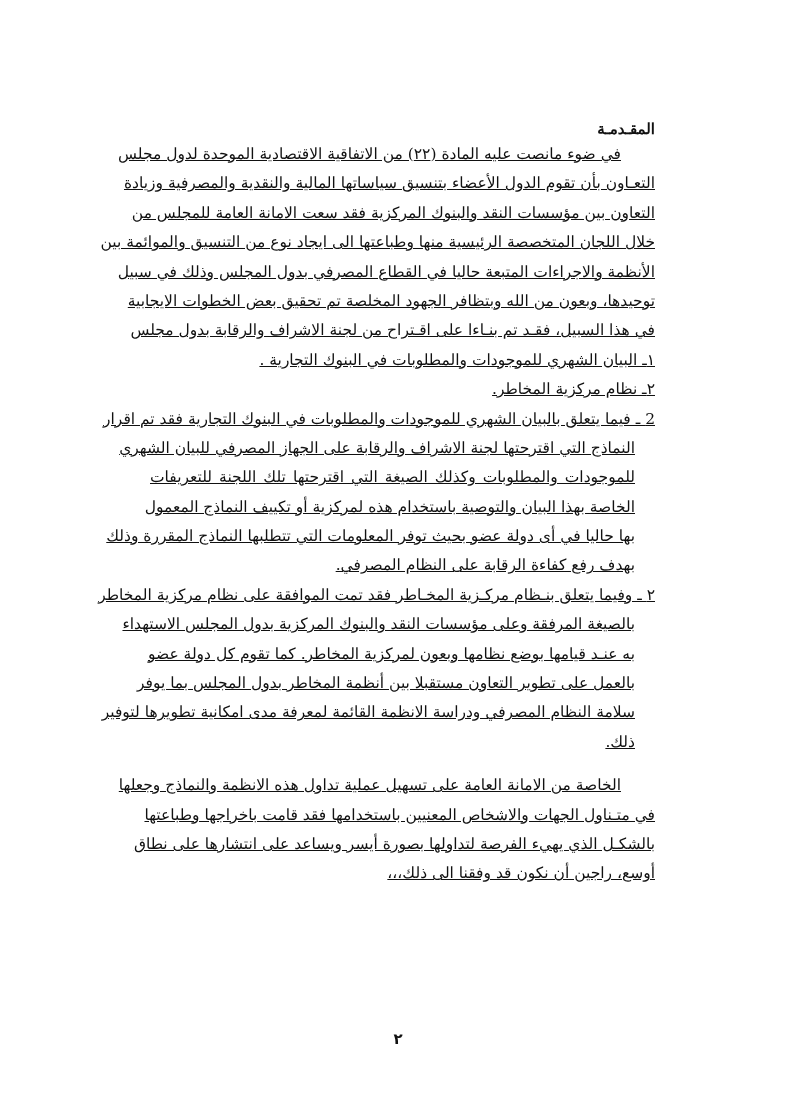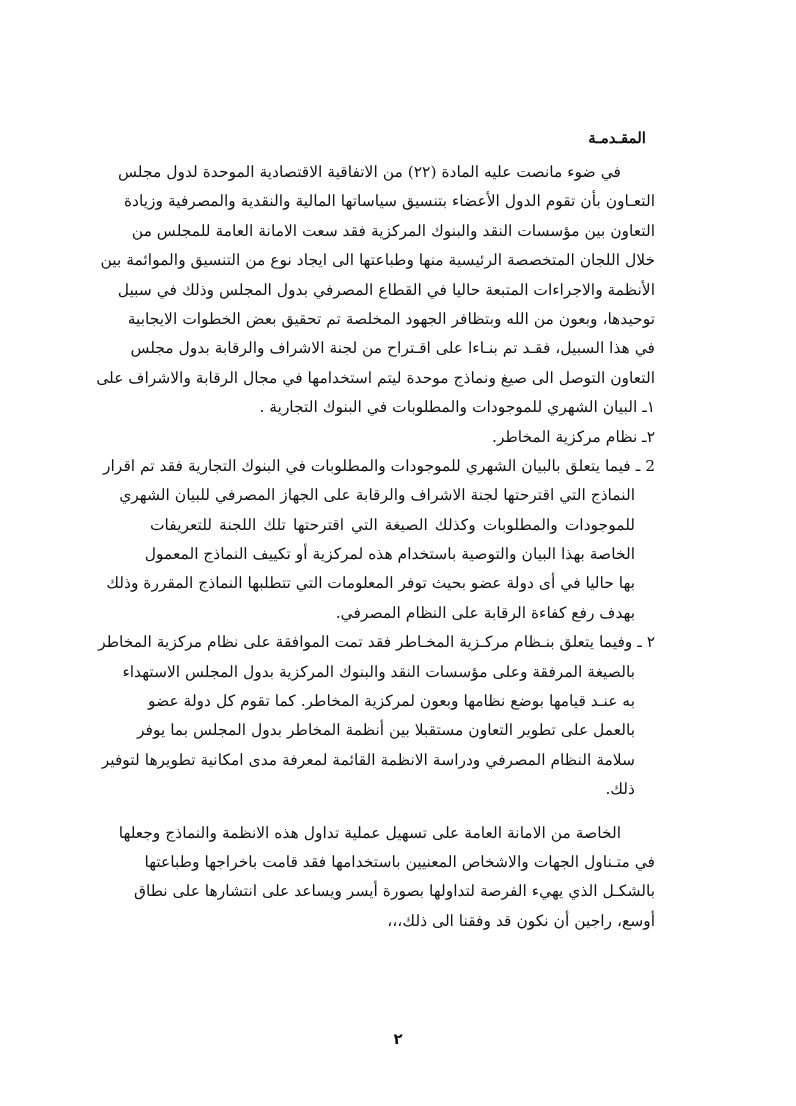--- a/index.html
+++ b/index.html
@@ -21,30 +21,31 @@
       top: 118px;
       width: 505px;
       direction: rtl;
       text-align: right;
     }
     .heading {
       font-weight: bold;
       font-size: 15px;
       line-height: 22px;
       height: 22px;
-      margin: 9px;
+      margin: 0;
     }
     .line {
       font-size: 15.5px;
       line-height: 29.4px;
       height: 29.4px;
       white-space: nowrap;
       text-align: justify;
       text-align-last: justify;
       overflow: visible;
+      text-decoration: underline;
     }
     .line.last {
       text-align-last: right;
     }
     .indent {
       padding-right: 34px;
     }
     .hang {
       padding-right: 20px;
     }
@@ -70,21 +71,20 @@
   <h1 class="heading">المقـدمـة</h1>
 
   <div>
     <div class="line indent">في ضوء مانصت عليه المادة (٢٢) من الاتفاقية الاقتصادية الموحدة لدول مجلس</div>
     <div class="line">التعـاون بأن تقوم الدول الأعضاء بتنسيق سياساتها المالية والنقدية والمصرفية وزيادة</div>
     <div class="line">التعاون بين مؤسسات النقد والبنوك المركزية فقد سعت الامانة العامة للمجلس من</div>
     <div class="line">خلال اللجان المتخصصة الرئيسية منها وطباعتها الى ايجاد نوع من التنسيق والموائمة بين</div>
     <div class="line">الأنظمة والاجراءات المتبعة حاليا في القطاع المصرفي بدول المجلس وذلك في سبيل</div>
     <div class="line">توحيدها، وبعون من الله وبتظافر الجهود المخلصة تم تحقيق بعض الخطوات الايجابية</div>
     <div class="line">في هذا السبيل، فقـد تم بنـاءا على اقـتراح من لجنة الاشراف والرقابة بدول مجلس</div>
-    <div class="line">التعاون التوصل الى صيغ ونماذج موحدة ليتم استخدامها في مجال الرقابة والاشراف على</div>
   </div>
 
   <div>
     <div class="line last">١ـ البيان الشهري للموجودات والمطلوبات في البنوك التجارية .</div>
     <div class="line last">٢ـ نظام مركزية المخاطر.</div>
   </div>
 
 
   <div>
     <div class="line">2 ـ فيما يتعلق بالبيان الشهري للموجودات والمطلوبات في البنوك التجارية فقد تم اقرار</div>

